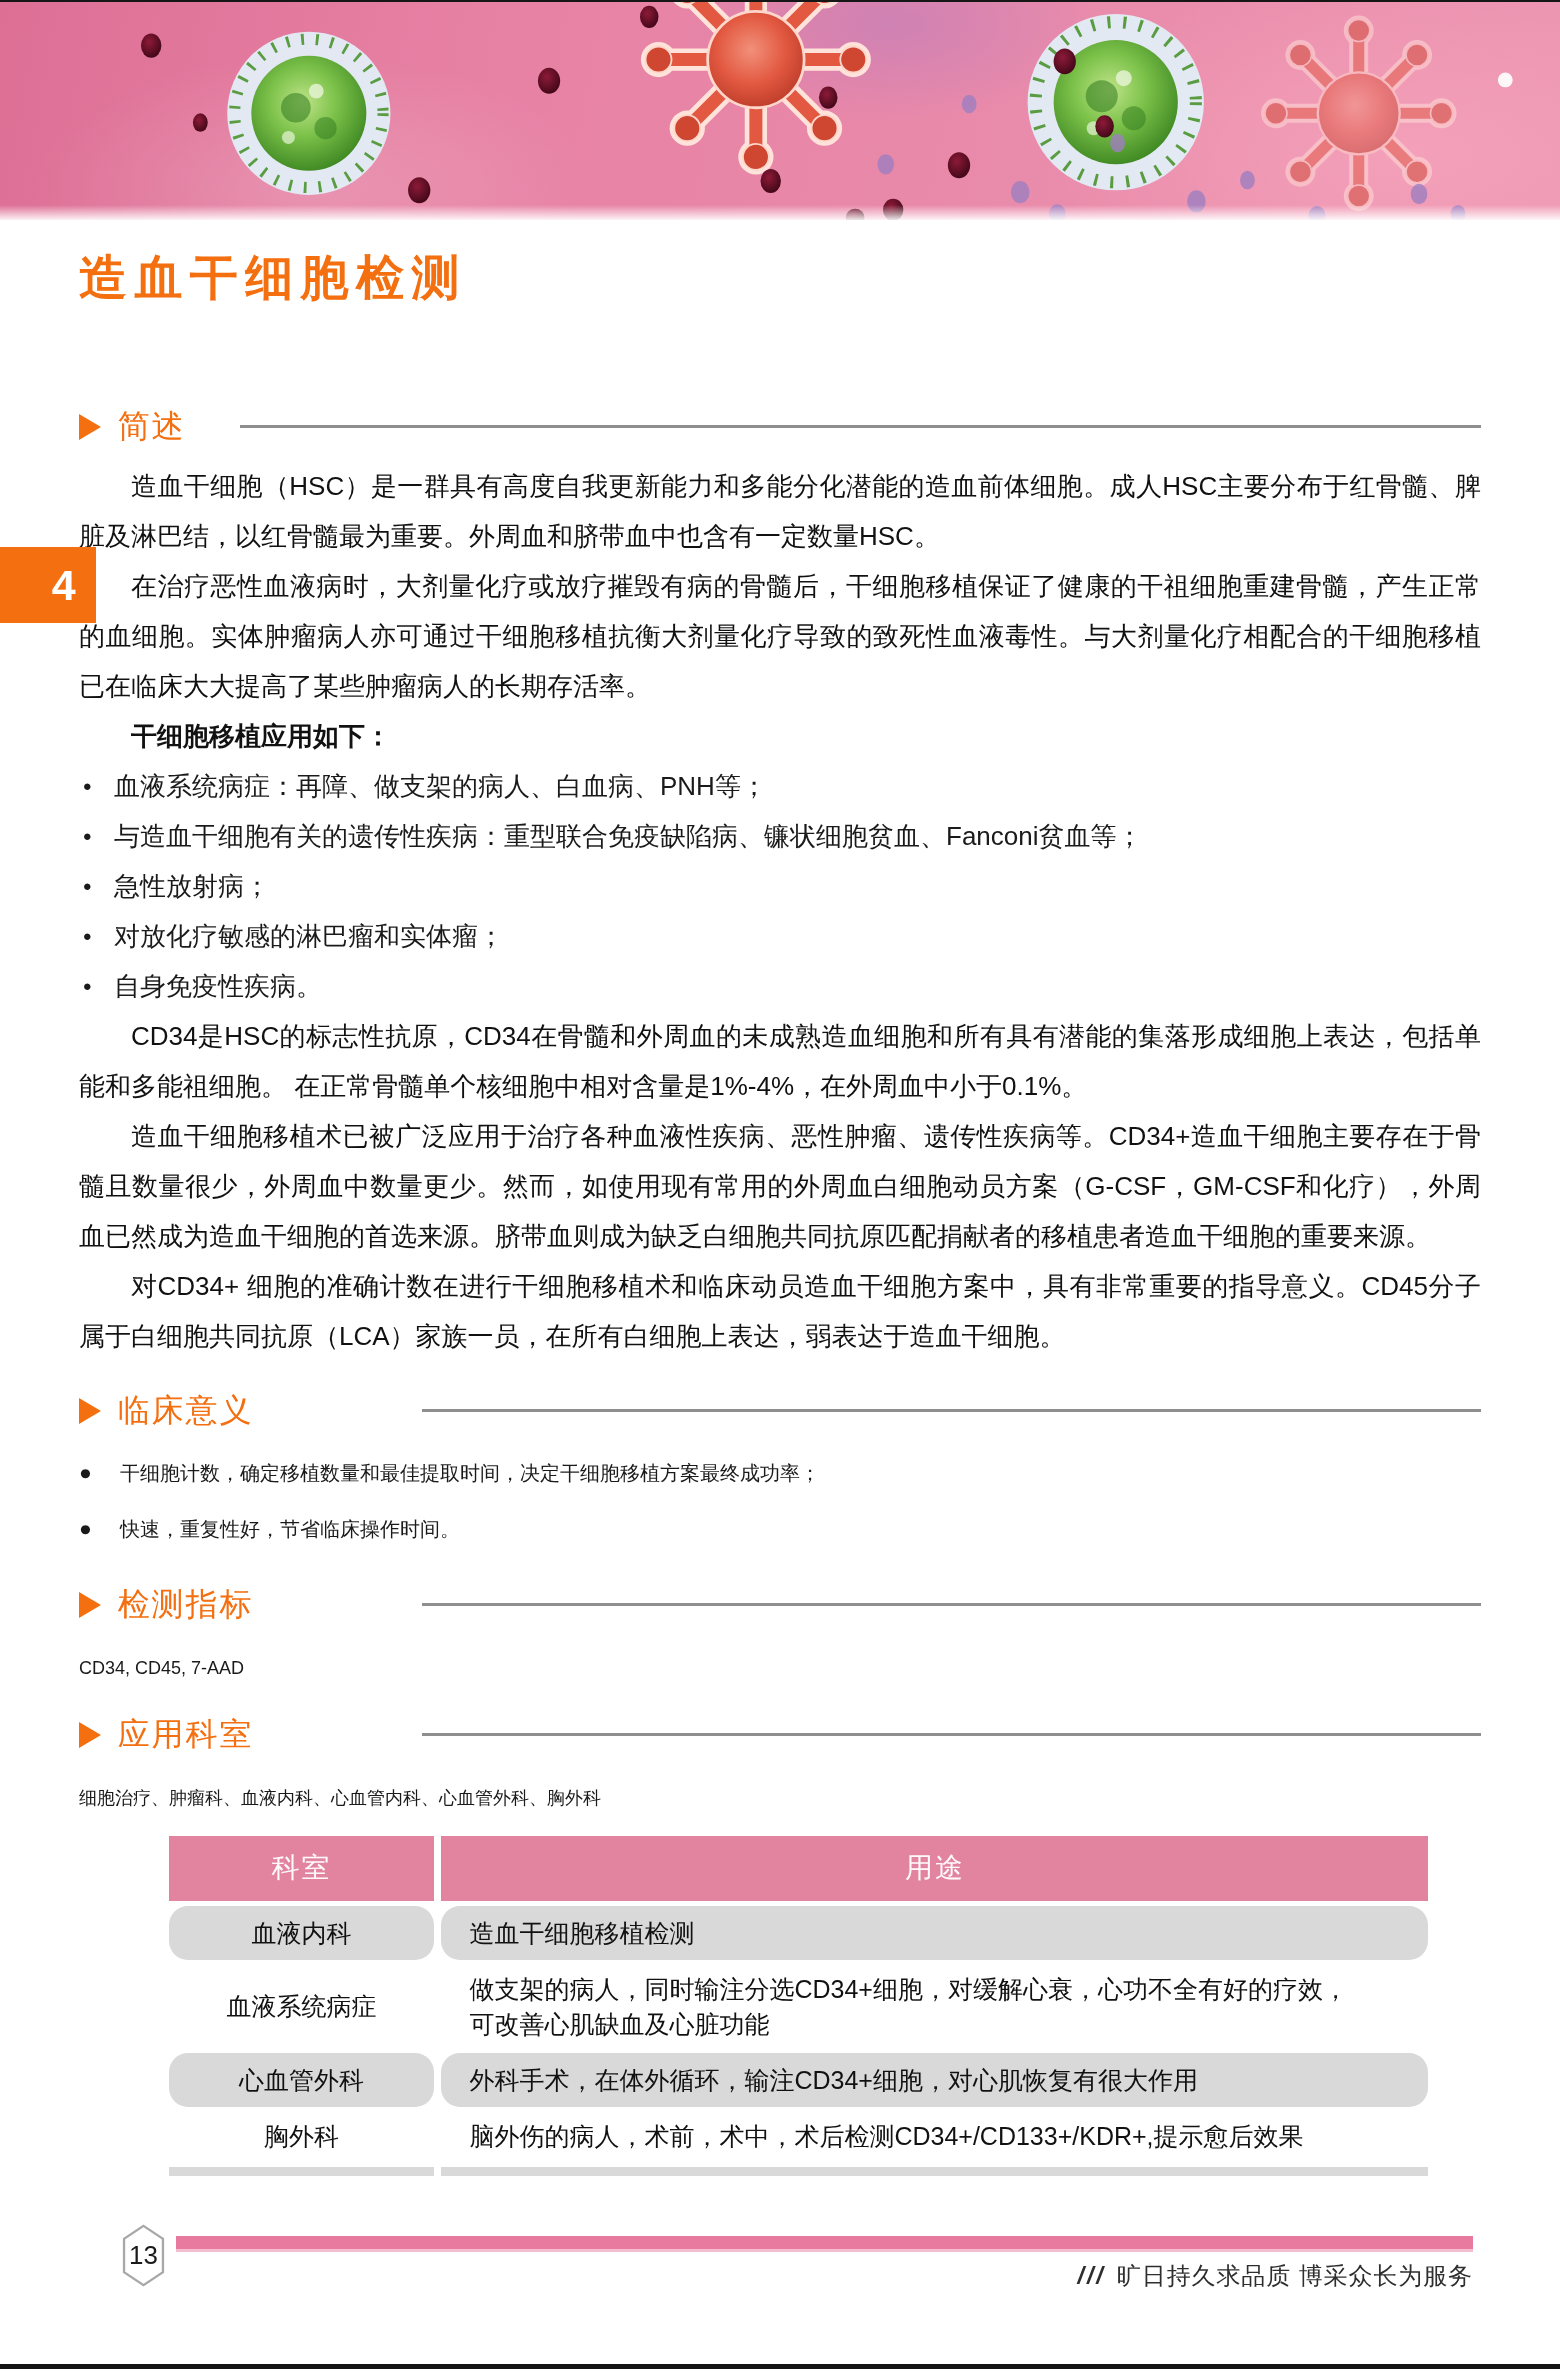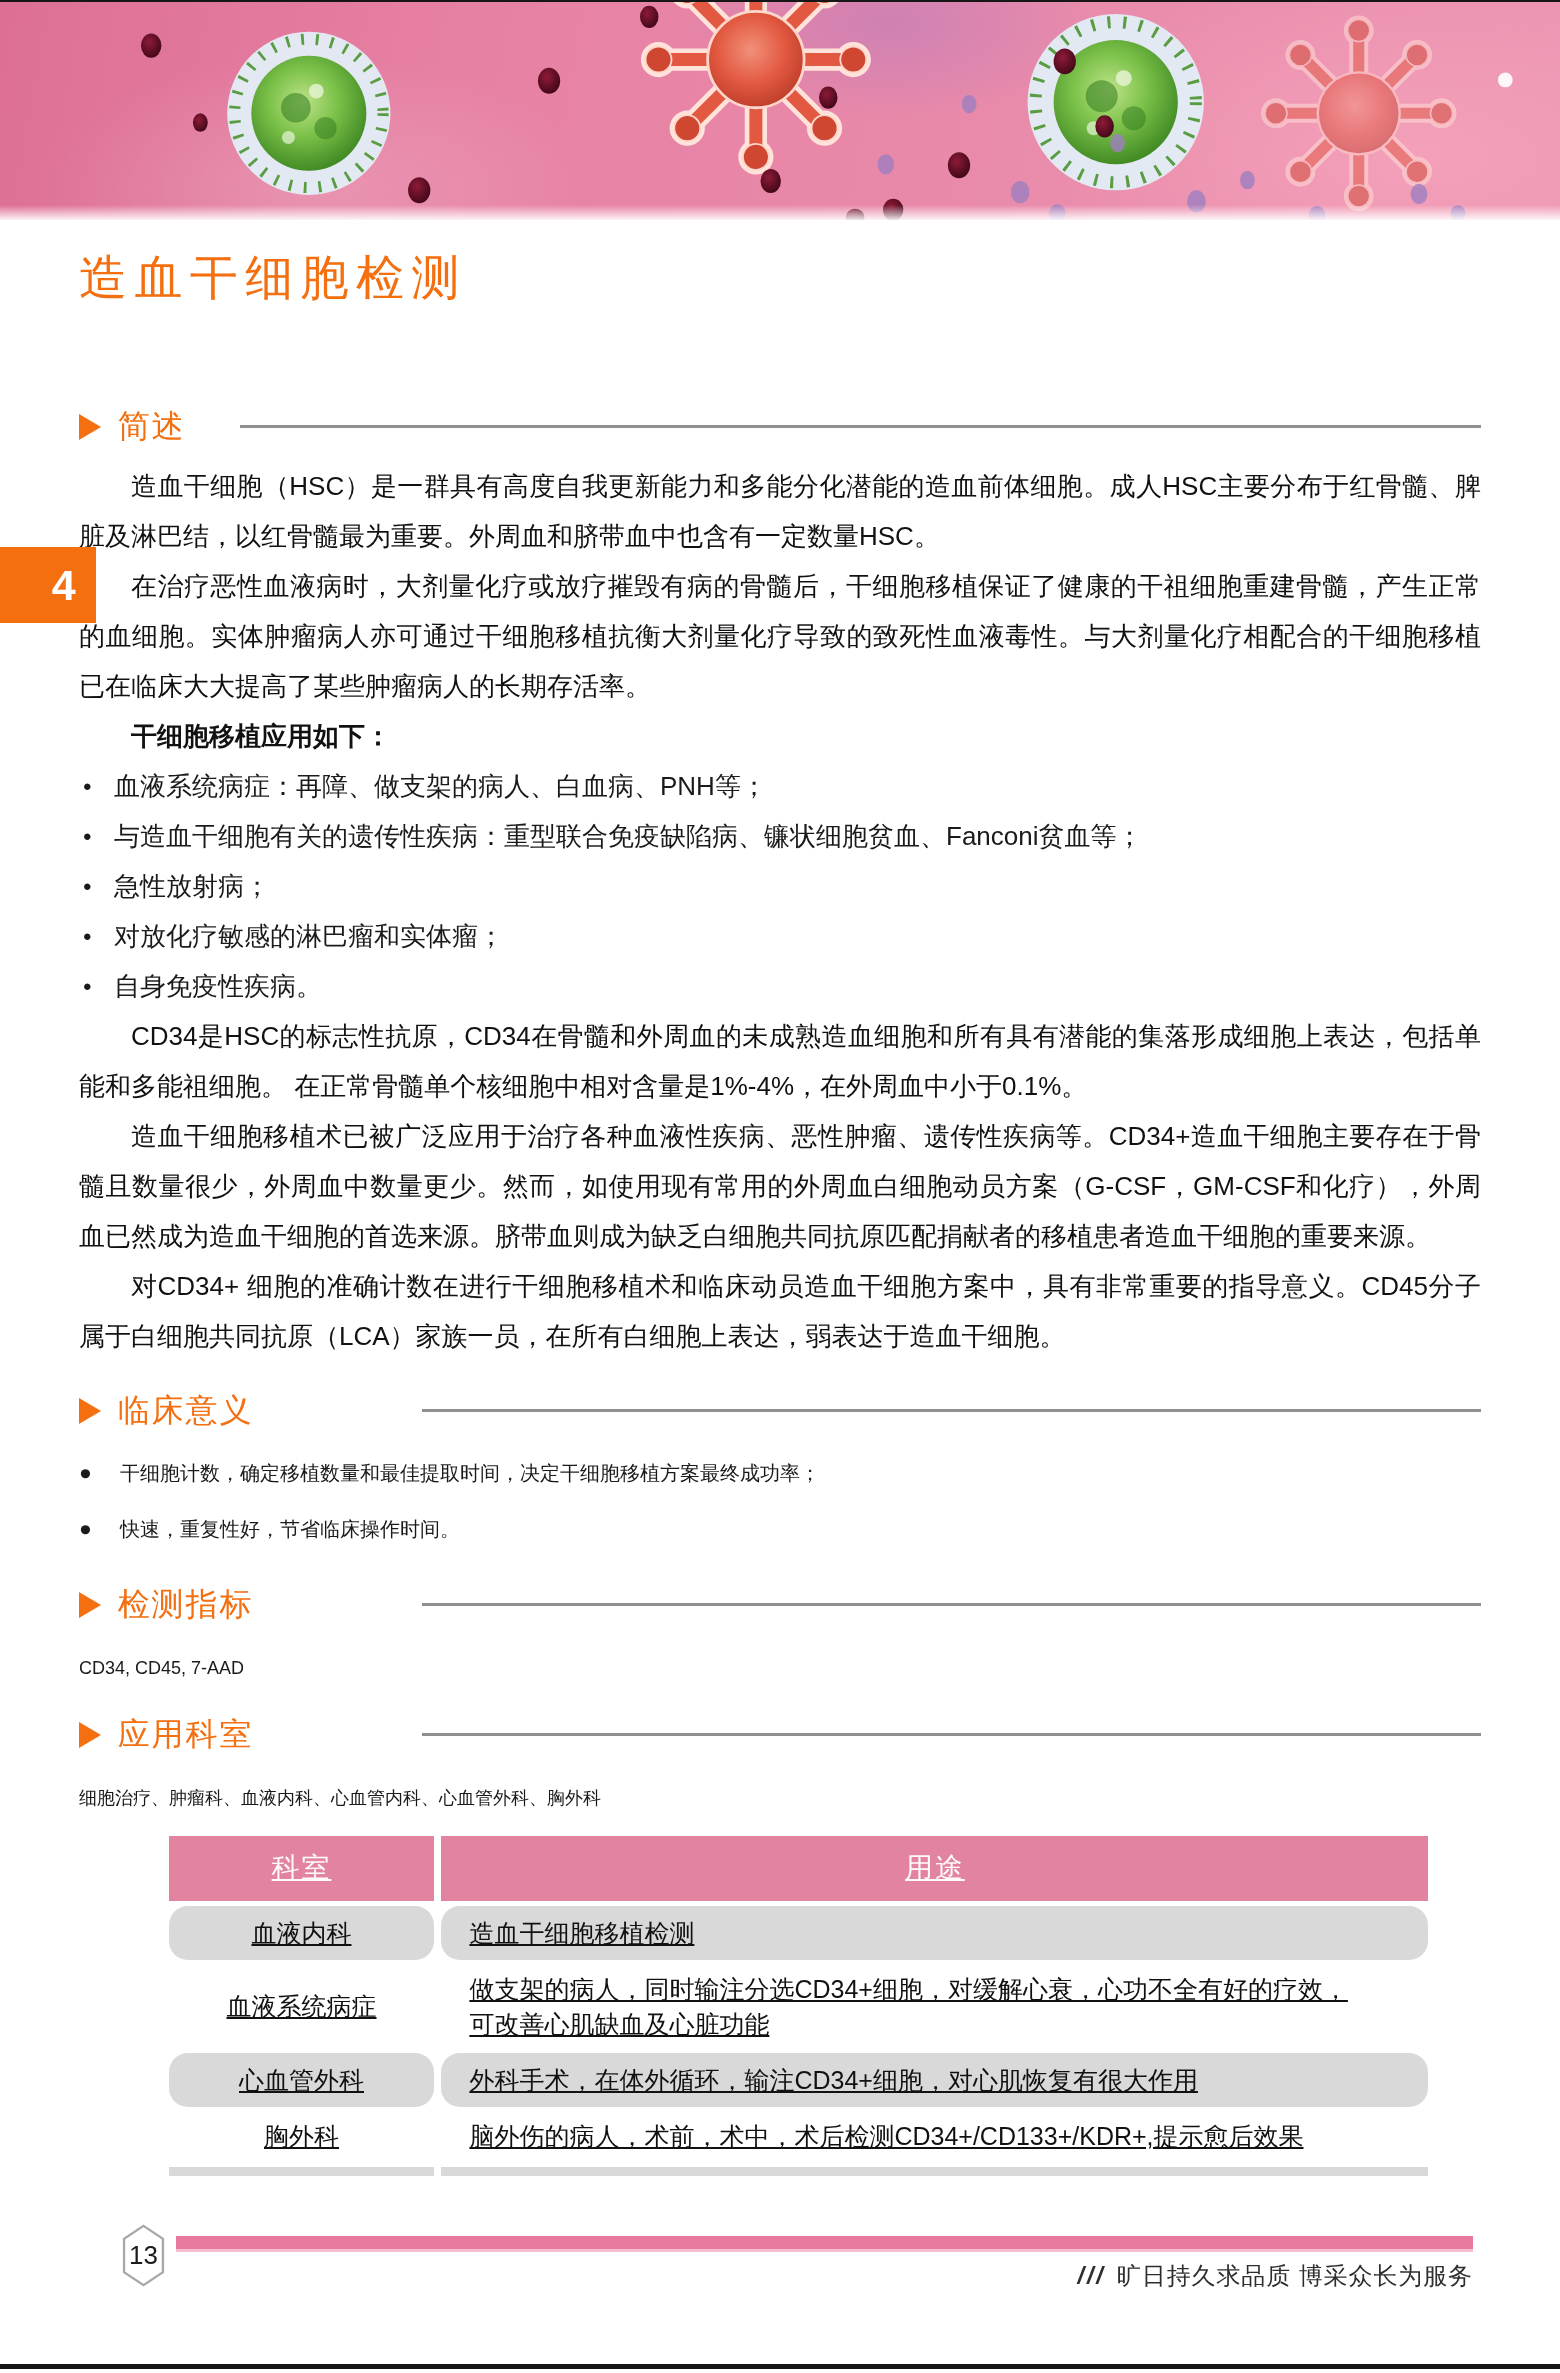--- a/index.html
+++ b/index.html
@@ -33,21 +33,21 @@
     position:absolute;left:0;top:545px;width:96px;height:76px;
     background:#f36f10;color:#ffffff;
     display:flex;align-items:center;justify-content:flex-end;
     padding-right:20.4px;box-sizing:border-box;
     font-size:43px;font-weight:bold;
   }
   
   .content{padding:0 79px;}
   .doc-title{
     margin:28px 0 0 0;
-    font-size:48px;font-weight:400;letter-spacing:7.4px;
+    font-size:48px;font-weight:700;letter-spacing:7.4px;
     color:#f36f10;line-height:59px;
   }
   .sec-head{display:flex;align-items:center;}
   .sec-head .tri{
     width:0;height:0;flex:0 0 auto;
     border-left:22px solid #f36f10;
     border-top:13px solid transparent;
     border-bottom:13px solid transparent;
     margin-right:16.7px;
   }
@@ -89,21 +89,21 @@
   .dept-table{
     margin:18.6px 0 0 90px;
     width:1260px;
     display:grid;
     grid-template-columns:265px 987px;
     column-gap:7.4px;
     row-gap:5.6px;
   }
   .dept-table .cell{
     display:flex;align-items:center;box-sizing:border-box;
-    font-size:25px;color:#111;text-decoration:underline;
+    font-size:25px;color:#111;
   }
   .dept-table .th{
     background:#e2839f;color:rgba(255,255,255,0.96);
     justify-content:center;height:65px;font-size:28px;letter-spacing:1.9px;
   }
   .dept-table .dept{justify-content:center;}
   .dept-table .usage{padding:5.6px 9.3px 5.6px 28px;white-space:pre-line;line-height:35px;}
   .bg-g{background:#d9d9d9;border-radius:19px;}
   .bg-w{background:#ffffff;}
   .h1r{height:54px;}

